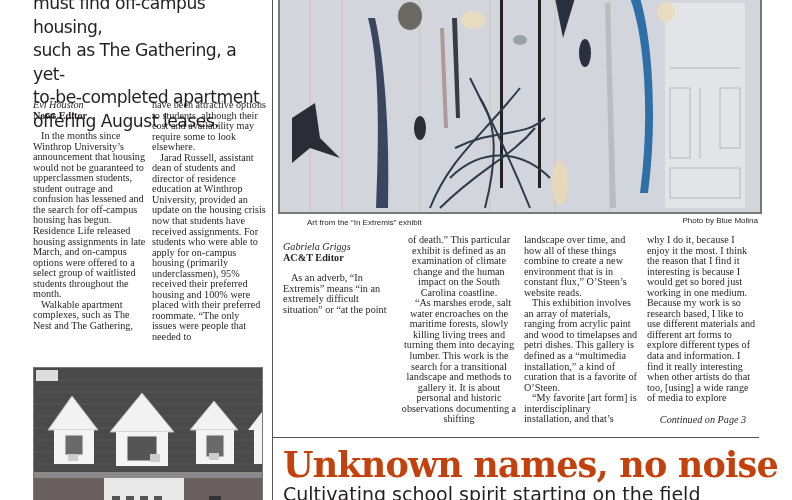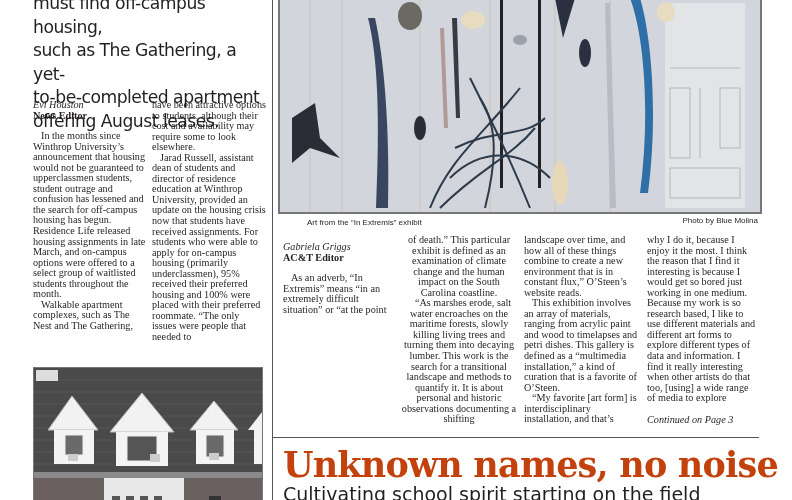--- a/index.html
+++ b/index.html
@@ -141,30 +141,30 @@
 
 <div class="abs col" style="left:283px; top:242px; width:114px;">
   <p class="noind byname">Gabriela Griggs</p>
   <p class="noind byrole">AC&amp;T Editor</p>
   <p class="noind" style="height:10px"></p>
   <p>As an adverb, “In Extremis” means “in an extremely difficult situation” or “at the point</p>
 </div>
 
 <div class="abs col" style="left:401px; top:235px; width:116px;text-align:center;">
   <p class="noind">of death.” This particular exhibit is defined as an examination of climate change and the human impact on the South Carolina coastline.</p>
-  <p>“As marshes erode, salt water encroaches on the maritime forests, slowly killing living trees and turning them into decaying lumber. This work is the search for a transitional landscape and methods to quantify it. It is about personal and historic observations documenting a shifting</p>
+  <p>“As marshes erode, salt water encroaches on the maritime forests, slowly killing living trees and turning them into decaying lumber. This work is the search for a transitional landscape and methods to gallery it. It is about personal and historic observations documenting a shifting</p>
 </div>
 
 <div class="abs col" style="left:524px; top:235px; width:116px;">
   <p class="noind">landscape over time, and how all of these things combine to create a new environment that is in constant flux,” O’Steen’s website reads.</p>
   <p>This exhibition involves an array of materials, ranging from acrylic paint and wood to timelapses and petri dishes. This gallery is defined as a “multimedia installation,” a kind of curation that is a favorite of O’Steen.</p>
   <p>“My favorite [art form] is interdisciplinary installation, and that’s</p>
 </div>
 
 <div class="abs col" style="left:647px; top:235px; width:112px;">
   <p class="noind">why I do it, because I enjoy it the most. I think the reason that I find it interesting is because I would get so bored just working in one medium. Because my work is so research based, I like to use different materials and different art forms to explore different types of data and information. I find it really interesting when other artists do that too, [using] a wide range of media to explore</p>
 </div>
-<div class="abs col" style="left:647px; top:415px; width:112px; font-style:italic;">Continued on Page 3</div>
+<div class="abs col" style="left:647px; top:415px; width:112px; text-align:center; font-style:italic;">Continued on Page 3</div>
 
 <div class="abs hline" style="left:272px; top:437px; width:487px;"></div>
 
 <div class="abs headline2" style="left:283px; top:444px;">Unknown names, no noise</div>
 <div class="abs subhead2" style="left:283px; top:483px;">Cultivating school spirit starting on the field</div>
 
 </body></html>

